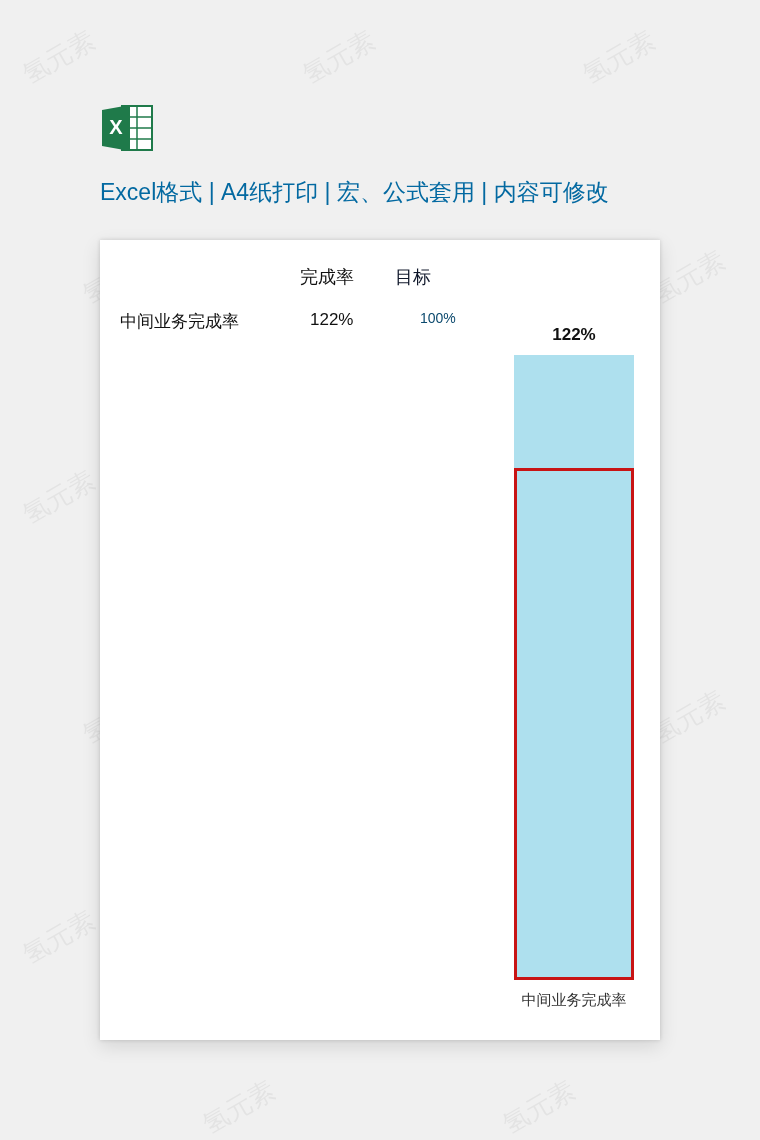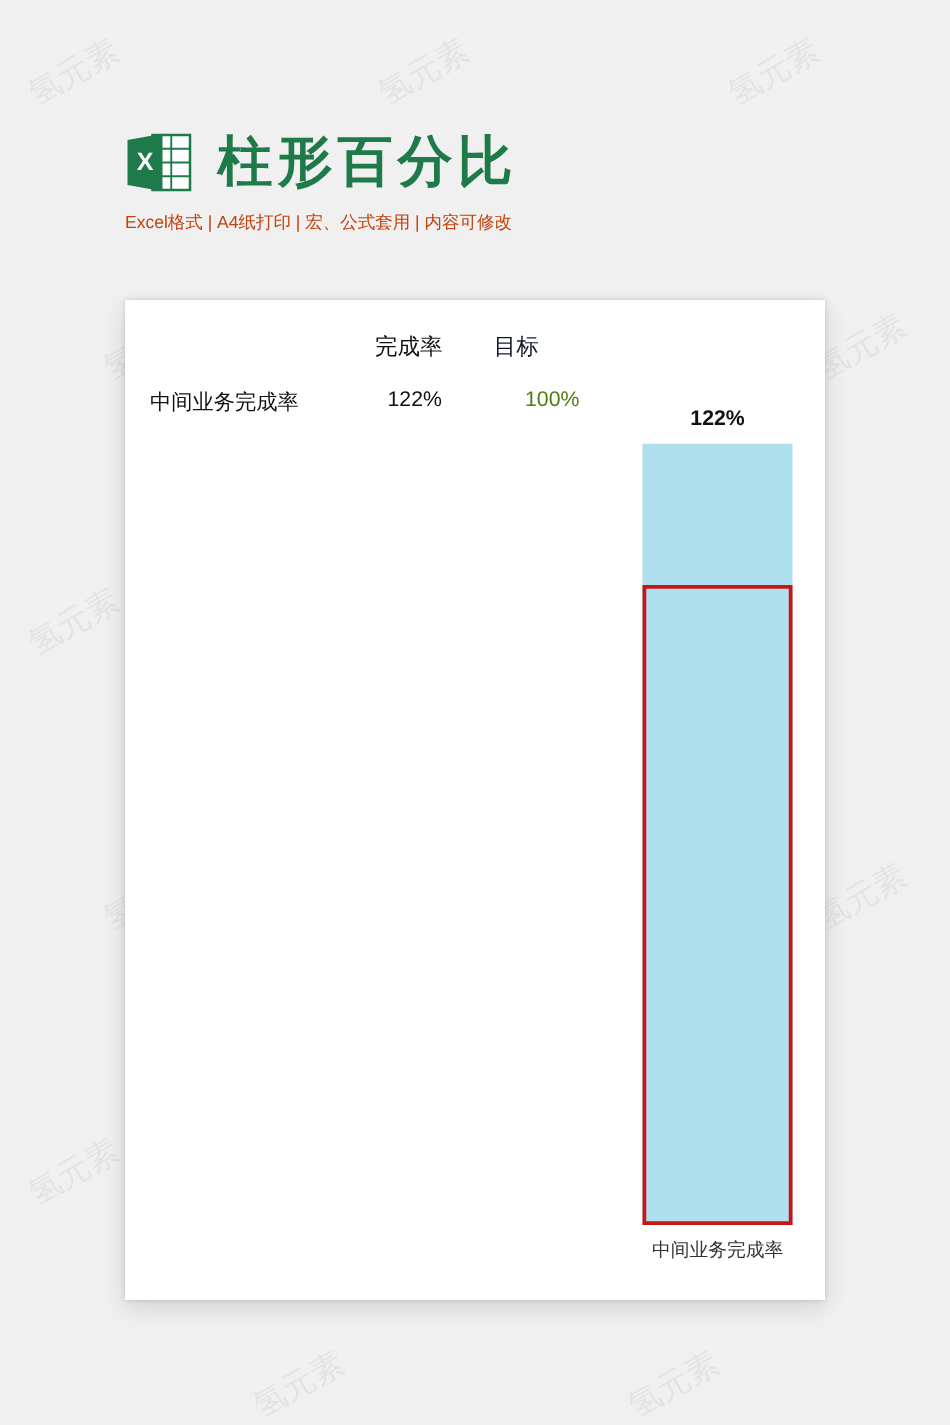--- a/index.html
+++ b/index.html
@@ -27,41 +27,41 @@
     .title-row {
       display: flex; align-items: center; gap: 18px;
     }
     .excel-icon {
       width: 56px; height: 56px; flex-shrink: 0;
     }
     .title-text {
       font-size: 44px; font-weight: 700; color: #1f7a4a; letter-spacing: 4px;
     }
     .subtitle {
-      margin-top: 10px; font-size: 14px; color: #c2410c;
+      margin-top: 21px; font-size: 23px; color: #0369a1;
     }
     
     .doc {
       position: absolute;
       left: 100px; top: 240px;
       width: 560px; height: 800px;
       background: #ffffff;
       box-shadow: 0 0 4px rgba(0,0,0,0.15), 0 6px 18px rgba(0,0,0,0.12);
       z-index: 1;
       padding: 25px 20px 20px 20px;
     }
     
     .table-headers {
       position: relative; height: 90px; width: 100%; text-decoration: underline;
     }
     .th-col1 { position: absolute; left: 180px; top: 0; font-size: 18px; color:#111; }
     .th-col2 { position: absolute; left: 275px; top: 0; font-size: 18px; color:#0f172a; }
     .row-label { position: absolute; left: 0; top: 45px; font-size: 17px; color:#111; }
     .row-val1 { position: absolute; left: 190px; top: 45px; font-size: 17px; color:#111; }
-    .row-val2 { position: absolute; left: 300px; top: 45px; font-size: 17px; color:#4d7c0f; }
+    .row-val2 { position: absolute; left: 300px; top: 45px; font-size: 14px; color:#0c4a6e; }
     
     .chart-area {
       position: absolute; right: 20px; top: 85px; bottom: 30px; width: 132px;
     }
     .bar-label {
       position: absolute; top: 0; width: 100%; text-align: center;
       font-size: 17px; font-weight: 600; color: #111;
     }
     .bar-wrap {
       position: absolute; top: 30px; bottom: 30px; left: 6px; right: 6px;
@@ -109,21 +109,20 @@
       <svg viewBox="0 0 56 56" width="56" height="56">
         <rect x="22" y="6" width="30" height="44" fill="#ffffff" stroke="#1f7a4a" stroke-width="2"></rect>
         <line x1="22" y1="17" x2="52" y2="17" stroke="#1f7a4a" stroke-width="1.5"></line>
         <line x1="22" y1="28" x2="52" y2="28" stroke="#1f7a4a" stroke-width="1.5"></line>
         <line x1="22" y1="39" x2="52" y2="39" stroke="#1f7a4a" stroke-width="1.5"></line>
         <line x1="37" y1="6" x2="37" y2="50" stroke="#1f7a4a" stroke-width="1.5"></line>
         <polygon points="2,10 30,5 30,51 2,46" fill="#1f7a4a"></polygon>
         <text x="16" y="34" text-anchor="middle" font-family="Arial" font-size="20" font-weight="700" fill="#ffffff">X</text>
       </svg>
     </span>
-    <span class="title-text">柱形百分比</span>
   </div>
   <div class="subtitle">Excel格式 |  A4纸打印 | 宏、公式套用 | 内容可修改</div>
 </div>
 
 <div class="doc">
 
   <div class="table-headers">
     <span class="th-col1">完成率</span>
     <span class="th-col2">目标</span>
     <span class="row-label">中间业务完成率</span>

